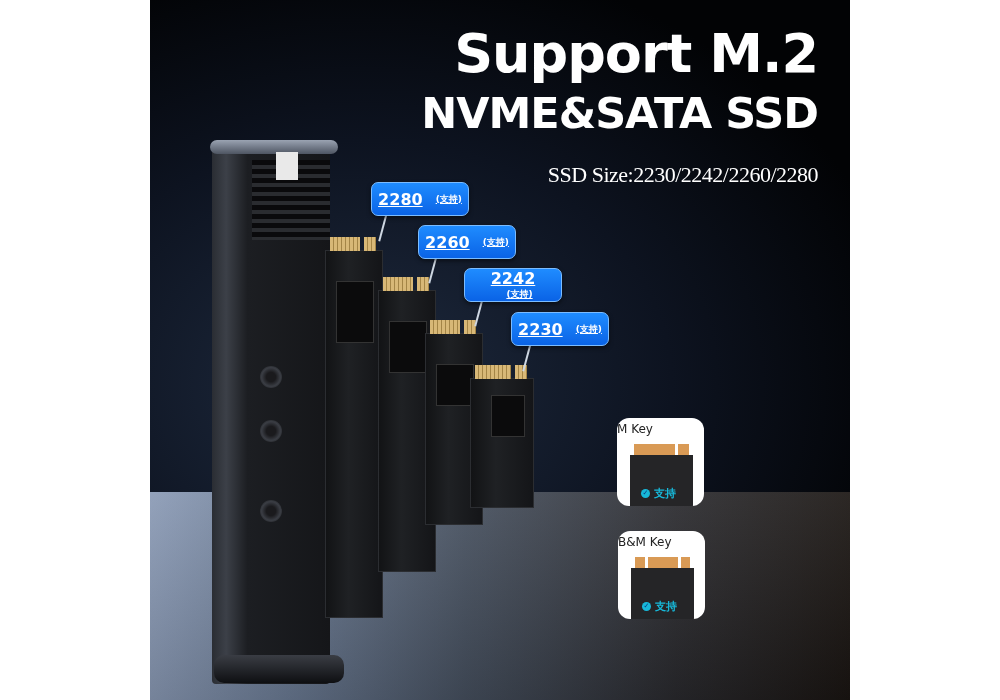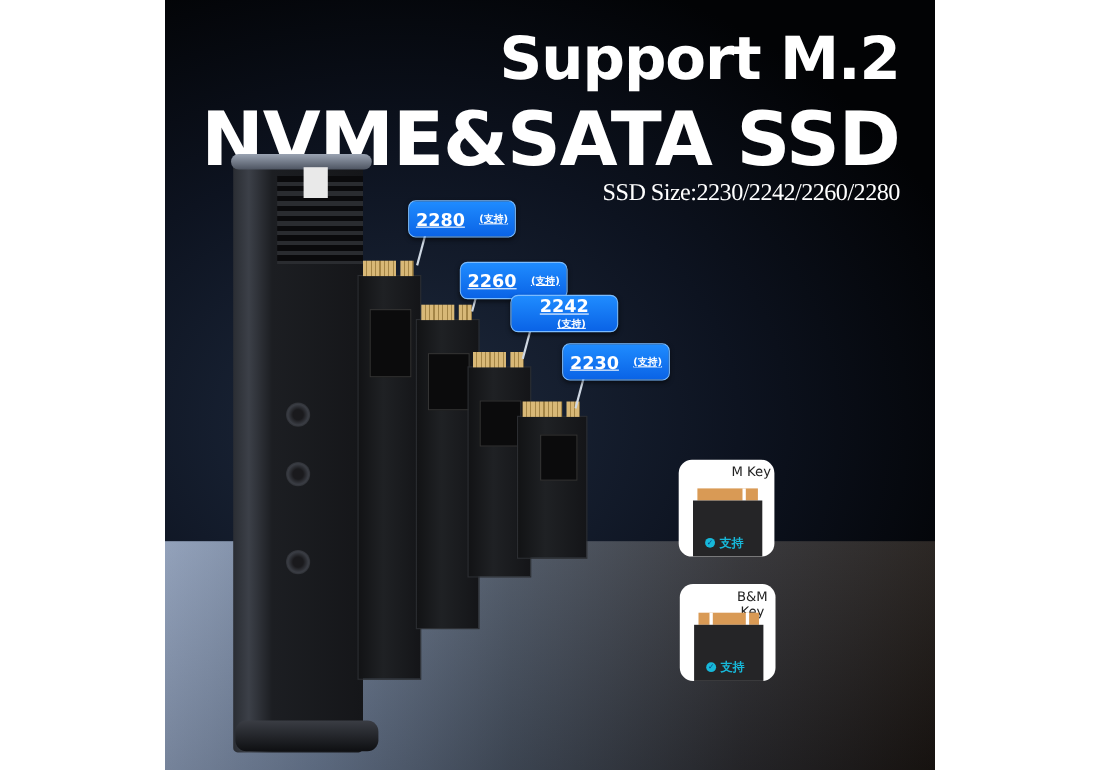--- a/index.html
+++ b/index.html
@@ -4,21 +4,21 @@
 <style>
   html,body{margin:0;padding:0;background:#fff;}
   body{width:1000px;height:700px;position:relative;overflow:hidden;font-family:"DejaVu Sans","Liberation Sans",sans-serif;}
   .photo{position:absolute;left:150px;top:0;width:700px;height:700px;overflow:hidden;
     background:radial-gradient(ellipse at 30% 55%, #1e2a3e 0%, #0d1320 45%, #020305 80%);}
   .floor{position:absolute;left:0;top:492px;width:700px;height:208px;
     background:linear-gradient(90deg,#8a9ab5 0%,#6a7a93 20%,#46505f 45%,#2a2a2e 75%,#1a1512 100%);}
   .floor::after{content:"";position:absolute;inset:0;background:linear-gradient(180deg,rgba(255,255,255,0.08),rgba(0,0,0,0.15));}
   .title{position:absolute;right:32px;color:#fff;font-weight:bold;font-family:"DejaVu Sans",sans-serif;letter-spacing:-1px;text-align:right;white-space:nowrap;}
   .t1{top:22px;font-size:54px;margin-left:20px;}
-  .t2{top:88px;font-size:68px;}
+  .t2{top:88px;font-size:43px;}
   .sub{position:absolute;right:32px;top:162px;color:#fff;font-size:22px;font-family:Liberation Serif, serif;letter-spacing:-0.5px;}
   
   .case{position:absolute;left:62px;top:144px;width:118px;height:540px;
     background:linear-gradient(90deg,#2a2d33 0%,#3c4048 12%,#1c1e22 30%,#151619 100%);border-radius:6px 6px 4px 4px;}
   .cap{position:absolute;left:60px;top:140px;width:128px;height:14px;border-radius:8px;background:linear-gradient(180deg,#9aa3b2,#4e5562);}
   .vent{position:absolute;left:102px;top:160px;width:78px;height:80px;
     background:repeating-linear-gradient(180deg,#0a0a0c 0 5px,#2a2c30 5px 9px);}
   .port{position:absolute;left:126px;top:152px;width:22px;height:28px;background:#e9e9e9;}
   .base{position:absolute;left:64px;top:655px;width:130px;height:28px;border-radius:10px;background:linear-gradient(180deg,#3a3d44,#0e0f12);}
   .screw{position:absolute;width:22px;height:22px;border-radius:50%;background:radial-gradient(circle,#1a1a1d 30%,#3a3d44 60%,#111 100%);}
@@ -26,21 +26,21 @@
   .ssd{position:absolute;background:linear-gradient(90deg,#121315,#1f2124 40%,#141518);border:1px solid #2b2d31;}
   .ssd .gold{position:absolute;top:-14px;height:14px;background:repeating-linear-gradient(90deg,#d8b877 0 3px,#a48546 3px 4px);}
   .ssd .chip{position:absolute;background:#0b0b0c;border:1px solid #333;}
   
   .callout{position:absolute;height:32px;border-radius:7px;background:linear-gradient(180deg,#1f8cff,#0a63e6);
     border:1.5px solid #7bbcff;color:#fff;font-weight:bold;font-size:16px;display:flex;align-items:center;justify-content:center;box-shadow:0 2px 4px rgba(0,0,0,0.5);text-decoration:underline;}
   .callout small{font-size:9px;font-weight:bold;margin-left:13px;}
   .leader{position:absolute;width:1.5px;background:#cfd8e3;transform-origin:top left;}
   
   .keycard{position:absolute;width:87px;height:88px;background:#fff;border-radius:12px;overflow:hidden;}
-  .keycard .klabel{position:absolute;top:4px;left:0;right:0;text-align:center;font-size:12px;color:#222;padding-left:45px;}
+  .keycard .klabel{position:absolute;top:4px;left:0;right:0;text-align:left;font-size:12px;color:#222;}
   .keycard .kgold{position:absolute;left:17px;top:26px;width:55px;height:11px;background:#d99a55;}
   .keycard .knotch{position:absolute;top:26px;width:3px;height:14px;background:#fff;}
   .keycard .kboard{position:absolute;left:13px;top:37px;width:63px;height:51px;background:#252527;}
   .keycard .ksup{position:absolute;left:24px;top:68px;color:#17b8d9;font-size:11px;font-weight:bold;display:flex;align-items:center;gap:4px;}
   .keycard .kcheck{width:9px;height:9px;border-radius:50%;background:#17b8d9;color:#0a3a80;font-size:7px;line-height:9px;text-align:center;}
 </style>
 </head>
 <body>
 
 <div class="photo">
@@ -82,21 +82,21 @@
 
   <div class="leader" style="left:236px;top:212px;height:30px;transform:rotate(15deg);"></div>
   <div class="leader" style="left:286px;top:254px;height:30px;transform:rotate(15deg);"></div>
   <div class="leader" style="left:332px;top:297px;height:30px;transform:rotate(15deg);"></div>
   <div class="leader" style="left:380px;top:342px;height:30px;transform:rotate(15deg);"></div>
 
   <div class="callout" style="left:221px;top:182px;width:96px;">
     <span>2280</span>
       <small>(支持)</small>
   </div>
-  <div class="callout" style="left:268px;top:238px;width:96px;">
+  <div class="callout" style="left:268px;top:225px;width:96px;">
     <span>2260</span>
       <small>(支持)</small>
   </div>
   <div class="callout" style="left:314px;top:268px;width:96px;flex-direction:column;">
     <span>2242</span>
       <small>(支持)</small>
   </div>
   <div class="callout" style="left:361px;top:312px;width:96px;">
     <span>2230</span>
       <small>(支持)</small>

